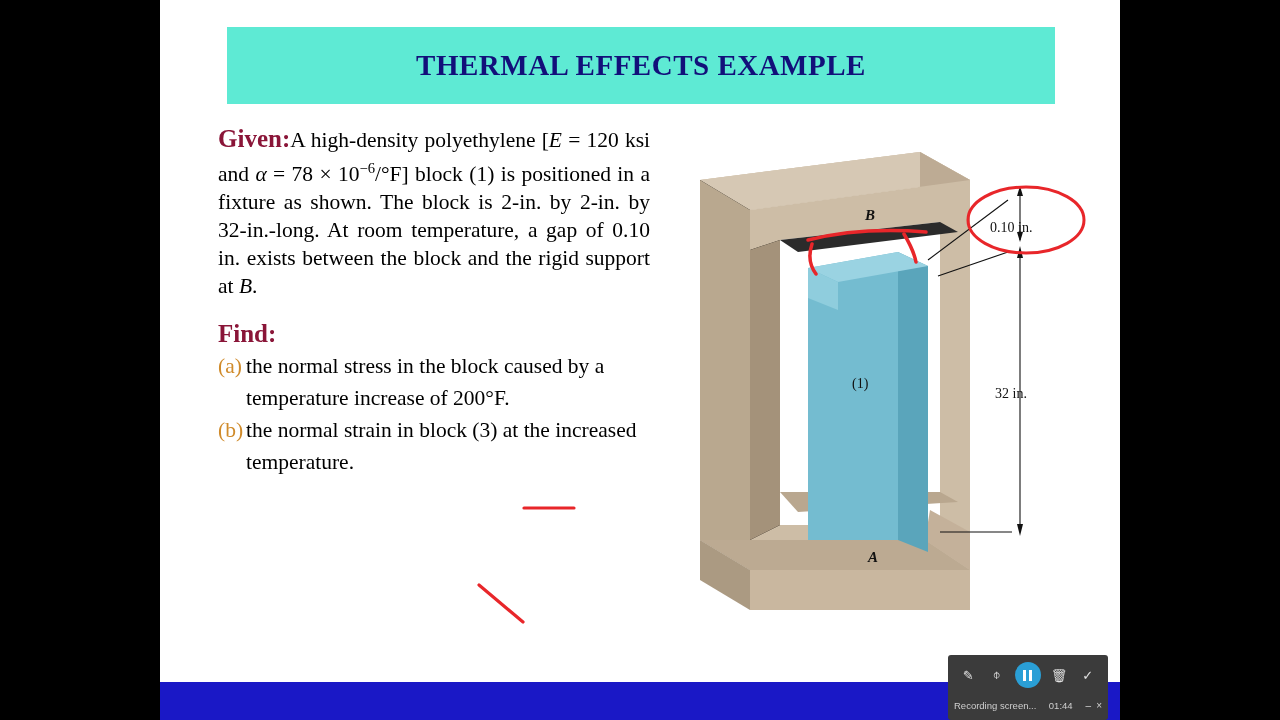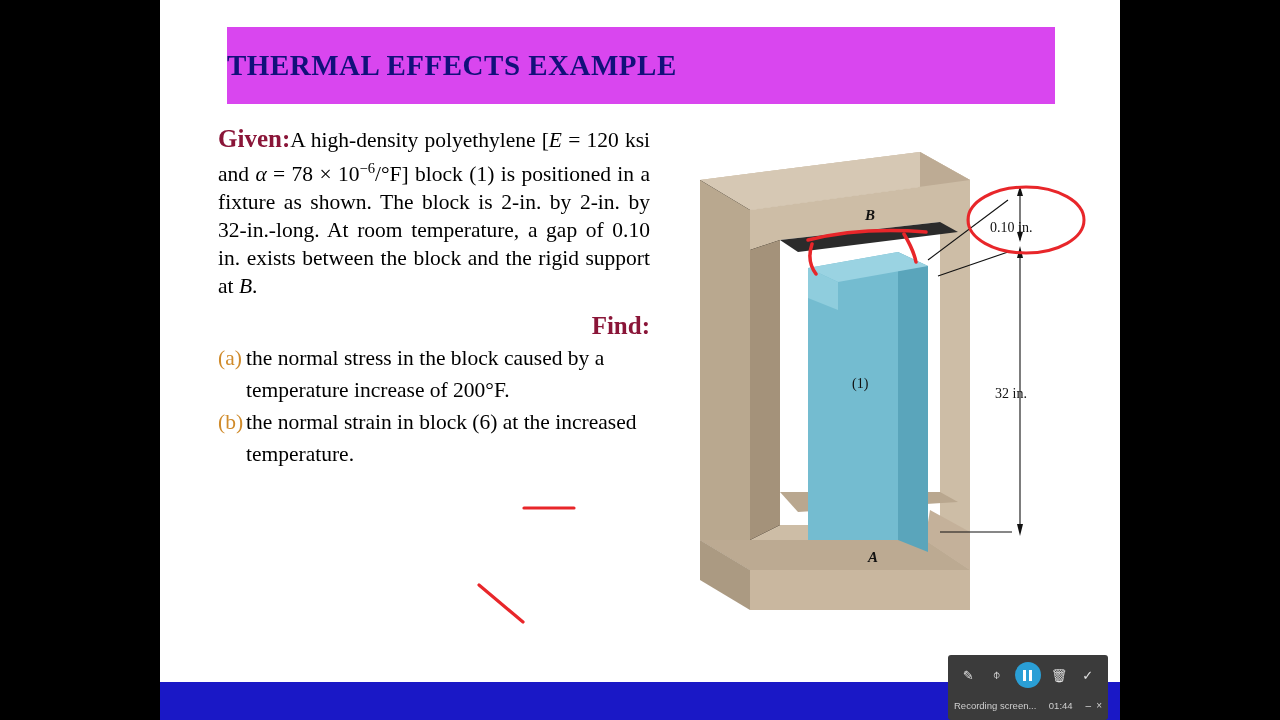--- a/index.html
+++ b/index.html
@@ -35,23 +35,24 @@
     height: 38px;
     background: #1a18c6;
   }
   
   #title-banner {
     position: absolute;
     left: 67px;
     top: 27px;
     width: 828px;
     height: 77px;
-    background: #d946ef;
+    background: #5eead4;
     display: flex;
     align-items: center;
+    justify-content: center;
   }
   #title-text {
     font-family: "Liberation Serif", serif;
     font-weight: bold;
     font-size: 29px;
     color: #12107a;
     letter-spacing: 0.5px;
   }
   
   #text-col {
@@ -69,22 +70,21 @@
   }
   #given-block {
     font-size: 21.5px;
     line-height: 28px;
     text-align: justify;
     text-justify: inter-word;
   }
   .ital { font-style: italic; }
   .sup { font-size: 0.68em; vertical-align: super; }
   #find-head {
-    margin-top: 12px;
-    text-align: right;
+    margin-top: 20px;
   }
   #find-list {
     margin-top: 2px;
     font-size: 21.5px;
     line-height: 32px;
   }
   .find-item {
     display: flex;
     align-items: flex-start;
     margin-bottom: 0px;
@@ -171,21 +171,21 @@
         <span class="lead">Find:</span>
       </div>
 
       <div id="find-list">
         <div class="find-item">
           <span class="find-label">(a)</span>
           <span class="find-body">the normal stress in the block caused by a temperature increase of 200°F.</span>
         </div>
         <div class="find-item">
           <span class="find-label">(b)</span>
-          <span class="find-body">the normal strain in block (6) at the increased temperature.</span>
+          <span class="find-body">the normal strain in block (3) at the increased temperature.</span>
         </div>
       </div>
     </div>
 
     <div id="figure">
       <svg width="400" height="480" viewBox="0 0 400 480">
 
         <g>
 
           <polygon points="10,40 230,12 280,40 60,70" fill="#d6c8b4" stroke="#b2a header" style="stroke:#b5a punkt"></polygon>

